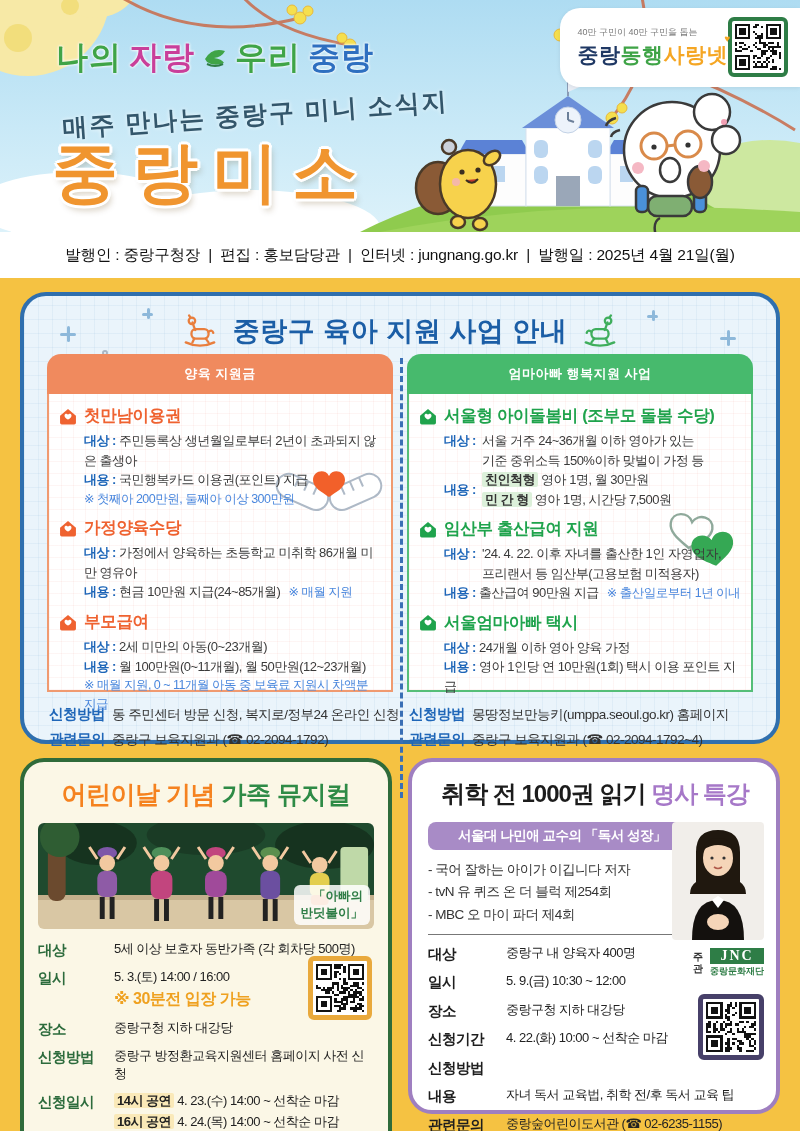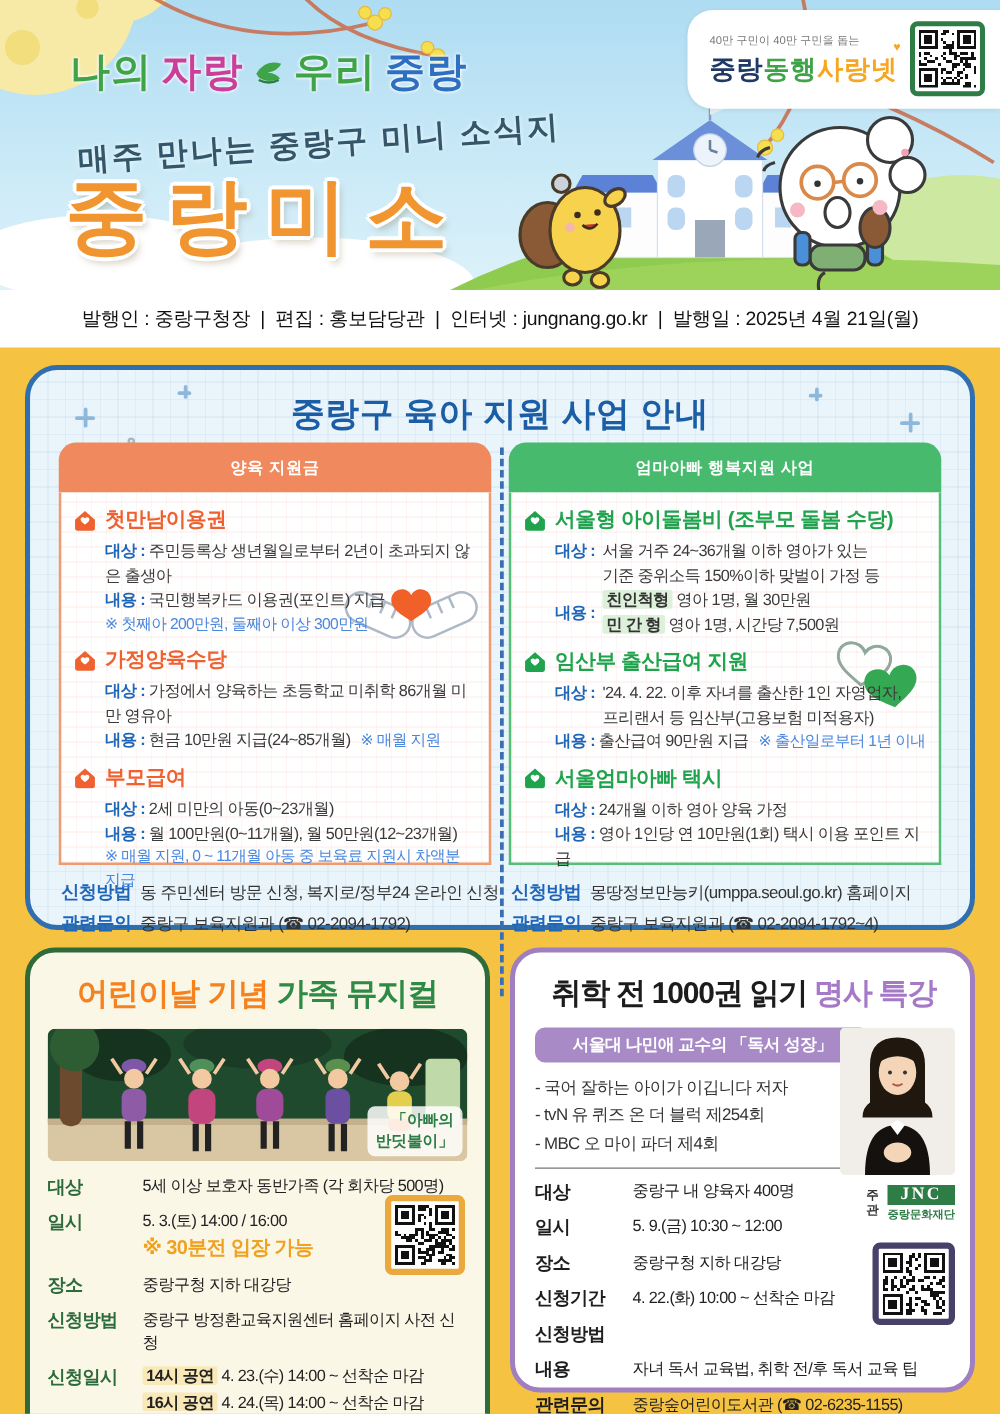--- a/index.html
+++ b/index.html
@@ -14,40 +14,40 @@
   .header svg.scene { position:absolute; inset:0; }
   .logo { position:absolute; left:56px; top:36px; font-size:32px; font-weight:900; letter-spacing:1px;
     text-shadow:0 0 3px #fff,0 0 3px #fff; display:flex; gap:7px; align-items:center; }
   .lg-green{color:#3FA447} .lg-pink{color:#C93F9A} .lg-blue{color:#2E6FC0}
   .tagline { position:absolute; left:62px; top:98px; font-size:25px; font-weight:800; color:#33566B;
     transform:rotate(-4deg); letter-spacing:2px; text-shadow:0 0 4px rgba(255,255,255,.8); }
   .big-title { position:absolute; left:52px; top:128px; font-size:66px; font-weight:900; color:#F0952F;
     letter-spacing:14px;
     text-shadow:-3px 0 0 #fff,3px 0 0 #fff,0 -3px 0 #fff,0 3px 0 #fff,-2px -2px 0 #fff,2px -2px 0 #fff,-2px 2px 0 #fff,2px 2px 0 #fff, 3px 5px 6px rgba(90,60,0,.25); }
   .partner { position:absolute; right:0; top:8px; background:#fff; border-radius:20px 0 0 20px;
-    padding:9px 12px 10px 18px; display:flex; align-items:center; gap:10px; box-shadow:0 1px 4px rgba(0,0,0,.08); }
+    padding:9px 12px 10px 18px; display:flex; align-items:center; gap:0; box-shadow:0 1px 4px rgba(0,0,0,.08); }
   .partner-tag { font-size:9px; color:#777; margin-bottom:2px; }
   .partner-name { font-size:21px; font-weight:900; letter-spacing:.5px; position:relative; }
   .pn-navy{color:#1F3864} .pn-green{color:#3FA447} .pn-orange{color:#F5A623}
   .pheart{ position:absolute; top:-8px; right:-3px; font-size:10px; color:#F5A623; }
   .qrbox { background:#fff; border-radius:6px; line-height:0; }
   .qrbox svg{ width:100%; height:100%; }
   .qr-green { width:60px; height:60px; border:4px solid #2E7D46; padding:3px; }
   
   .pubbar { position:absolute; top:232px; left:0; width:800px; height:46px; background:#fff;
     display:flex; align-items:center; justify-content:center; font-size:15.5px; font-weight:500;
     color:#111; white-space:pre; letter-spacing:-0.2px; }
   
   .main-box { position:absolute; top:292px; left:20px; width:760px; height:452px;
     background:#EAF4FB; border:4px solid #2F6FAE; border-radius:26px;
     background-image:
       repeating-linear-gradient(0deg, rgba(120,170,210,.10) 0 1px, transparent 1px 14px),
       repeating-linear-gradient(90deg, rgba(120,170,210,.10) 0 1px, transparent 1px 14px); }
   .main-title { margin-top:12px; height:46px; display:flex; align-items:center; justify-content:center;
-    gap:14px; font-size:27px; font-weight:900; color:#1B5EA6; letter-spacing:.5px;flex-direction:column; }
+    gap:14px; font-size:27px; font-weight:900; color:#1B5EA6; letter-spacing:.5px; }
   .horse { width:38px; height:34px; }
   .horse.o{ color:#E97E3C } .horse.g{ color:#3FAE5C }
   .cols { display:flex; padding:0 16px; position:relative; }
   .col { flex:1; padding:0 7px; min-width:0; }
   .col-divider { position:absolute; left:50%; top:4px; bottom:-46px; border-left:3px dashed #3A6FB5; }
   .col-header { height:40px; border-radius:14px 14px 0 0; display:flex; align-items:center; justify-content:center;
     color:#fff; font-size:13px; font-weight:800; letter-spacing:.5px; }
   .col-header.orange{ background:#F08A5E; } .col-header.green{ background:#47BA6D; }
   .col-card { background:#fff; border:2px solid; border-top:none; height:298px; padding:11px 10px 6px 10px; position:relative;
     background-image:

